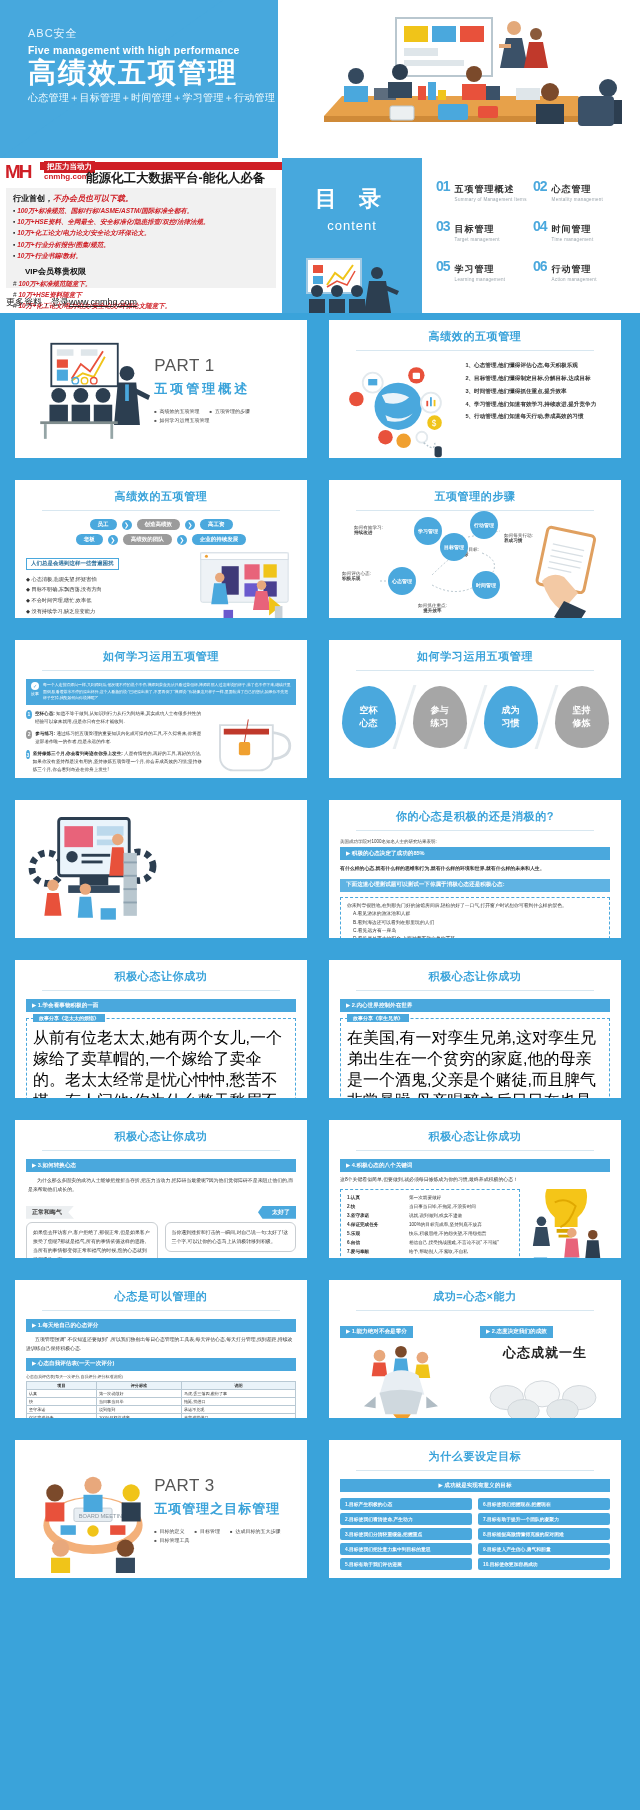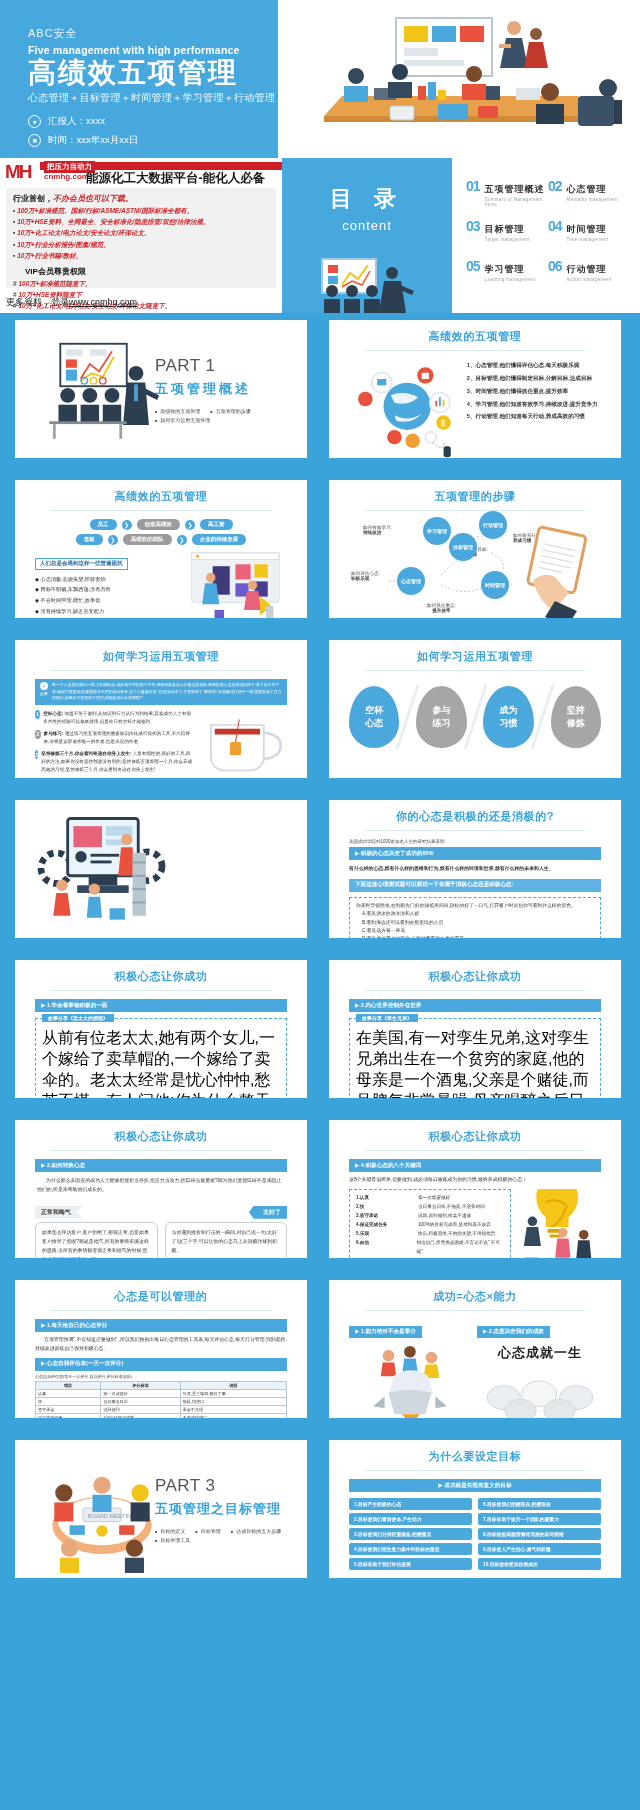--- a/index.html
+++ b/index.html
@@ -44,35 +44,35 @@
   .ad-li { font-size:6.5px; color:#333; margin:2.2px 0; }
   .ad-li b { color:#cf1f26; font-style:italic; }
   .ad-vip { font-size:8px; font-weight:bold; color:#111; margin:5px 0 3px 12px; }
   .ad-more { position:absolute; left:6px; bottom:4px; font-size:9px; color:#222;text-align:right; }
   .ad-more u { text-decoration:underline; }
   .ad-right { flex:1; position:relative; }
   .qr-cap { position:absolute; font-size:5.5px; color:#333; font-weight:bold; }
 
   
   .toc { position:absolute; left:282px; top:158px; width:358px; height:155px; background:#fff; display:flex; }
-  .toc-left { width:170px; background:#47a8dd; position:relative; color:#fff; display:flex; flex-direction:column; align-items:center; padding-top:26px; }
+  .toc-left { width:140px; background:#47a8dd; position:relative; color:#fff; display:flex; flex-direction:column; align-items:center; padding-top:26px; }
   .toc-t1 { font-size:22px; letter-spacing:8px; font-weight:bold; }
   .toc-t2 { font-size:13px; margin-top:4px; letter-spacing:1px; }
   .toc-ill { position:absolute; bottom:0; width:150px; height:56px; }
   .toc-right { flex:1; padding:20px 10px 0 14px; display:grid; grid-template-columns:1fr 1fr; grid-auto-rows:40px; }
   .toc-item { display:flex; gap:5px; align-items:flex-start; }
   .toc-num { font-size:14px; font-weight:bold; color:#4aa8dd; letter-spacing:-1px; }
   .toc-cn { font-size:9px; font-weight:bold; color:#333; letter-spacing:1px; }
   .toc-en { font-size:4.5px; color:#9aa4ab; letter-spacing:.3px; margin-top:1px; }
 
   
   .grid { position:absolute; left:0; top:313px; width:640px; }
   .row { display:flex; gap:8px; padding:0 8px 8px 8px; }
   .slide { width:306px; height:152px; background:#fff; border:7px solid #3aa3da; position:relative; overflow:hidden; }
-  .inner { position:absolute; inset:0; background:#fff; padding:9px 20px; }
+  .inner { position:absolute; inset:0; background:#fff; padding:9px 11px; }
   .s-title { text-align:center; font-size:11px; font-weight:bold; color:#3aa3da; letter-spacing:.6px; }
   .s-rule { height:1px; background:#d8e7f0; margin:6px 16px 8px 16px; }
 
   
   .part { display:flex; align-items:center; height:100%; }
   .part-left { width:46%; position:relative; height:100%; }
   .part-right { flex:1; padding-left:4px; }
   .part-en { font-size:17px; font-weight:normal; color:#555; letter-spacing:.5px; }
   .part-cn { font-size:13px; font-weight:bold; color:#3aa3da; letter-spacing:3px; margin-top:4px; }
   .part-tags { margin-top:10px; display:flex; flex-wrap:wrap; gap:3px 10px; }
@@ -171,30 +171,20 @@
         <rect x="160" y="104" width="30" height="16" rx="2" fill="#4aa8dd"></rect>
         <rect x="200" y="106" width="20" height="12" rx="2" fill="#e8513b"></rect>
       </svg>
     </div>
     <div class="cover-wedge"></div>
     <div class="cover-text">
       <div class="cover-brand">ABC安全</div>
       <div class="cover-en">Five management with high performance</div>
       <div class="cover-title">高绩效五项管理</div>
       <div class="cover-sub">心态管理＋目标管理＋时间管理＋学习管理＋行动管理</div>
-      <div class="cover-meta">
-        <div class="meta-row">
-          <span class="meta-ic">●</span>
-          <span>汇报人：xxxx</span>
-        </div>
-        <div class="meta-row">
-          <span class="meta-ic">■</span>
-          <span>时间：xxx年xx月xx日</span>
-        </div>
-      </div>
     </div>
   </div>
 
   <div class="ad">
     <div class="ad-left">
       <div class="ad-redbar"></div>
       <div class="ad-logo">MH</div>
       <div class="ad-logo2">把压力当动力</div>
       <div class="ad-site">cnmhg.com</div>
       <div class="ad-head">能源化工大数据平台-能化人必备</div>

